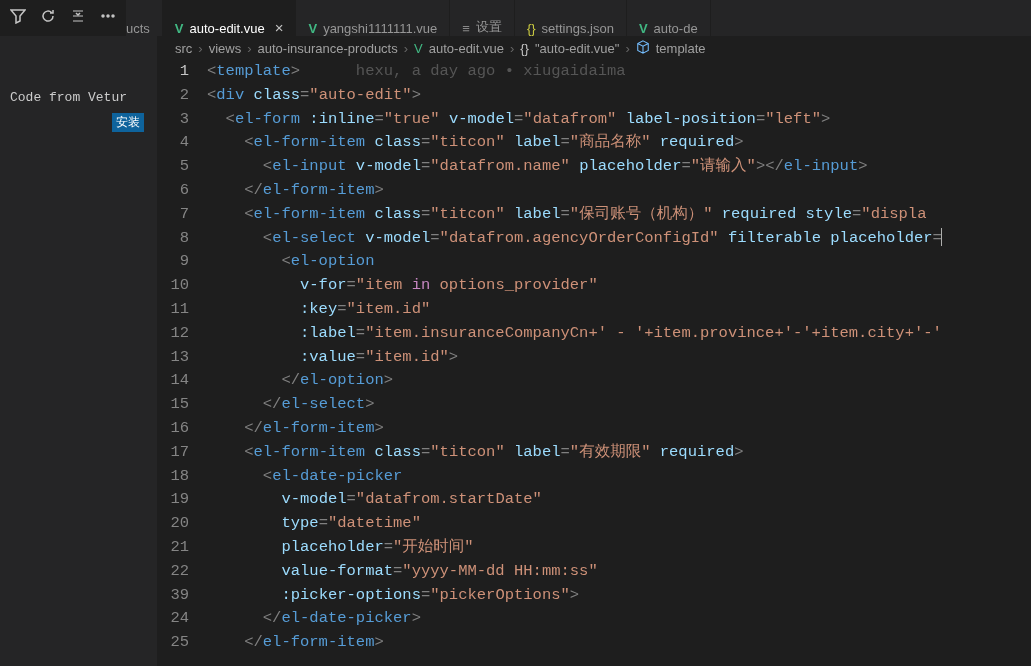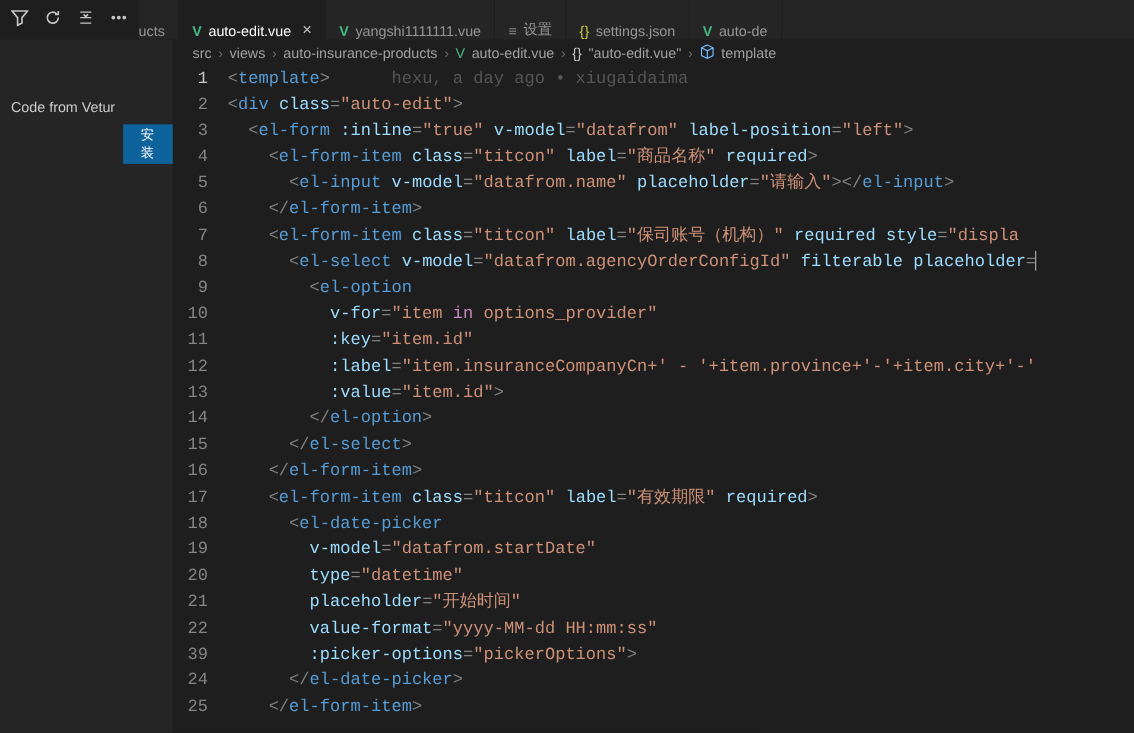--- a/index.html
+++ b/index.html
@@ -40,25 +40,25 @@
 .tab.partial { padding-left:0; }
 .body { display:flex; flex:1; min-height:0; }
 .sidebar {
   width:157px; min-width:157px;
   background:#252526;
   color:#cccccc;
   font-family:-apple-system,BlinkMacSystemFont,'Segoe UI',sans-serif;
   font-size:13px;
   padding-top:50px;
 }
-.sidebar .title { padding:4px 10px; }
+.sidebar .title { padding:4px 10px;font-family:Liberation Mono, monospace; }
 .sidebar .install {
   background:#0e639c; color:#fff;
   display:inline-block;
-  padding:1px 16px;
+  padding:1px 4px;
   font-size:12px;
   margin-left:112px;
   margin-top:4px;
 }
 .editor { flex:1; display:flex; flex-direction:column; min-width:0; }
 .breadcrumb {
   display:flex; align-items:center; gap:6px;
   padding:4px 18px;
   font-family:-apple-system,BlinkMacSystemFont,'Segoe UI',sans-serif;
   font-size:13px;

